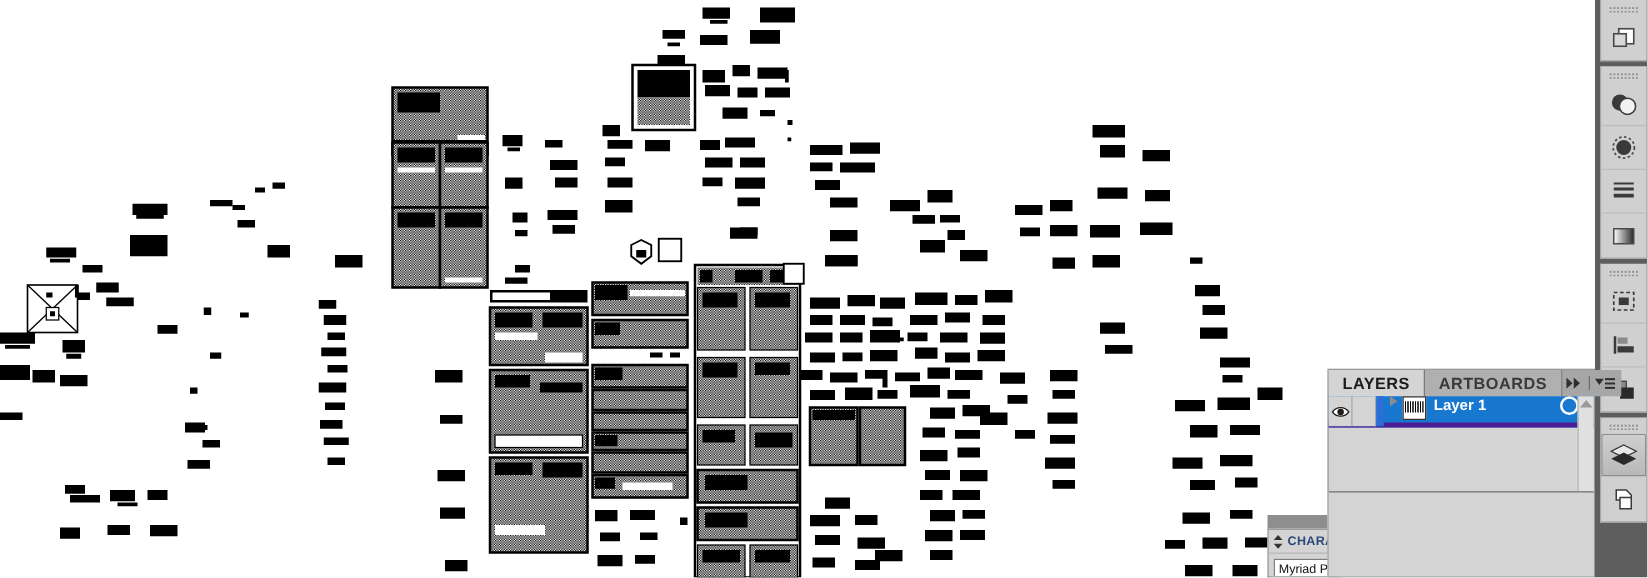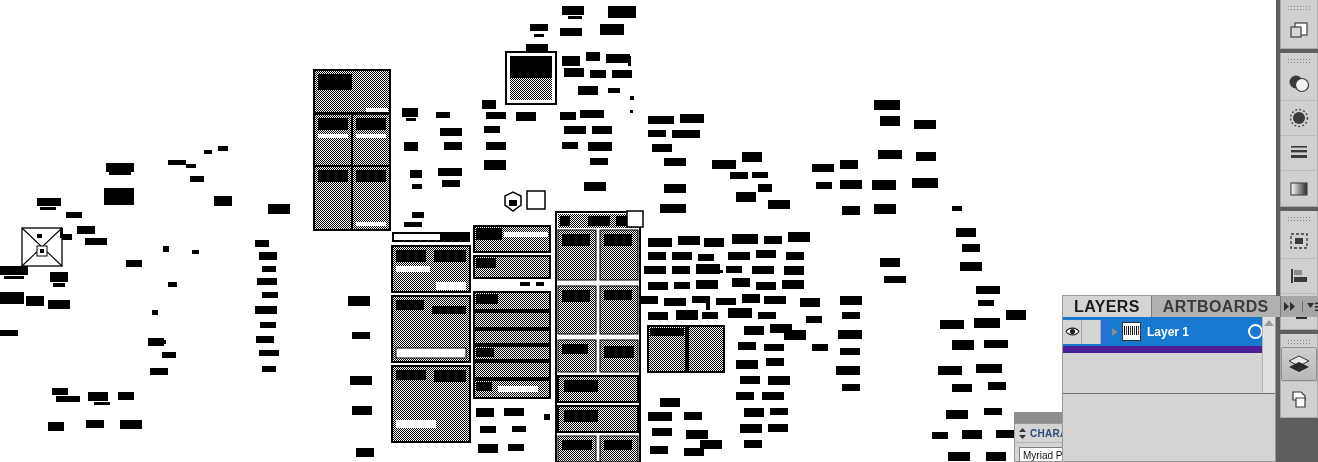--- a/index.html
+++ b/index.html
@@ -25,29 +25,29 @@
   .dock-btn{width:36px;height:35px;display:flex;align-items:center;justify-content:center;
     border-bottom:1px solid #bdbdbd;box-sizing:border-box;}
   .dock-btn:last-child{border-bottom:none;}
   .dock-btn.active{background:linear-gradient(#cfcfcf,#b8b8b8);
     box-shadow:inset 0 0 0 1px #8e8e8e;border-radius:2px;}
 
   
   .panel{position:absolute;left:1062px;top:295px;width:214px;height:167px;
     background:#d4d4d4;border:1px solid #9a9a9a;box-sizing:border-box;}
   .panel-tabs{height:21px;background:linear-gradient(#9c9c9c,#8e8e8e);display:flex;align-items:flex-end;position:relative;}
-  .tab{height:21px;padding:0 11px;display:flex;align-items:center;font-size:16px;font-weight:bold;
+  .tab{height:21px;padding:0 11px;display:flex;align-items:center;font-size:13px;font-weight:bold;
     color:#2d2d2d;letter-spacing:.4px;border-right:1px solid #7a7a7a;box-sizing:border-box;}
   .tab.active{background:#d4d4d4;color:#1b1b1b;}
   .tab.inactive{background:#b0b0b0;color:#3a3a3a;}
   .tab-spacer{flex:1;background:#a6a6a6;height:21px;}
   .tab-tools{display:flex;align-items:center;gap:4px;padding:0 5px 0 3px;height:21px;background:#a6a6a6;}
   .panel-rows{position:absolute;left:0;top:21px;right:0;height:76px;}
-  .lrow{position:relative;height:36px;display:flex;align-items:center;
-    border-bottom:7px solid #4c1d95;background:#d4d4d4;box-sizing:border-box;}
+  .lrow{position:relative;height:25px;display:flex;
+    border-bottom:4px solid #4c1d95;background:#d4d4d4;box-sizing:border-box;}
   .lrow.selected{background:#1878d0;}
   .vis-cell,.lock-cell{width:19px;height:24px;display:flex;align-items:center;justify-content:center;
     background:#d4d4d4;border-right:1px solid #a9a9a9;box-sizing:border-box;}
   .color-bar{width:6px;height:24px;}
   .tri{width:0;height:0;border-left:6px solid #8c8c8c;border-top:4px solid transparent;border-bottom:4px solid transparent;margin:0 4px 0 5px;}
   .tri.hidden{visibility:hidden;}
   .thumb{width:19px;height:19px;border:1px solid #333;background:#fff;margin-right:6px;position:relative;overflow:hidden;box-sizing:border-box;}
   .thumb .tinyart{position:absolute;left:1px;top:3px;right:1px;height:9px;
     background:repeating-linear-gradient(90deg,#000 0 1px,#fff 1px 2px,#444 2px 3px,#fff 3px 4px);}
   .thumb.plain{background:linear-gradient(90deg,#fff 60%,#f0ece4);}

